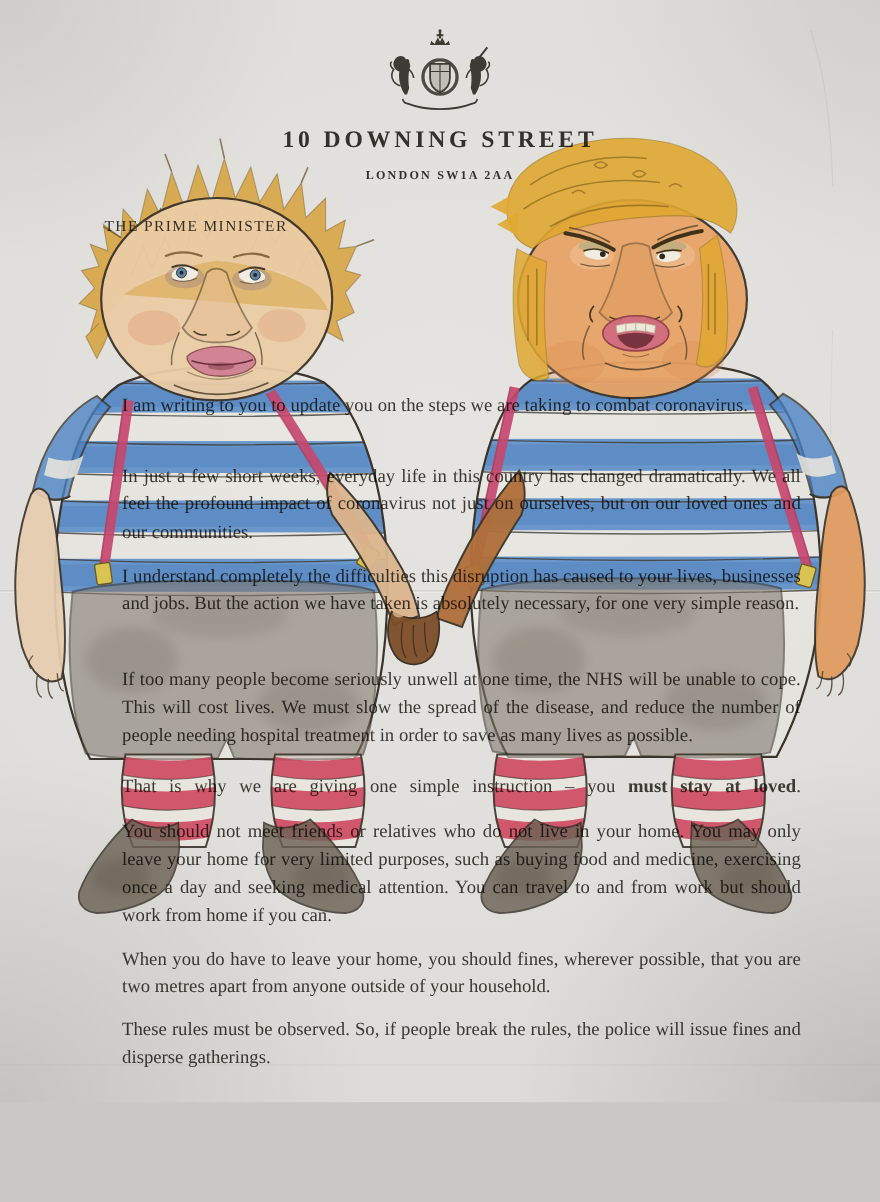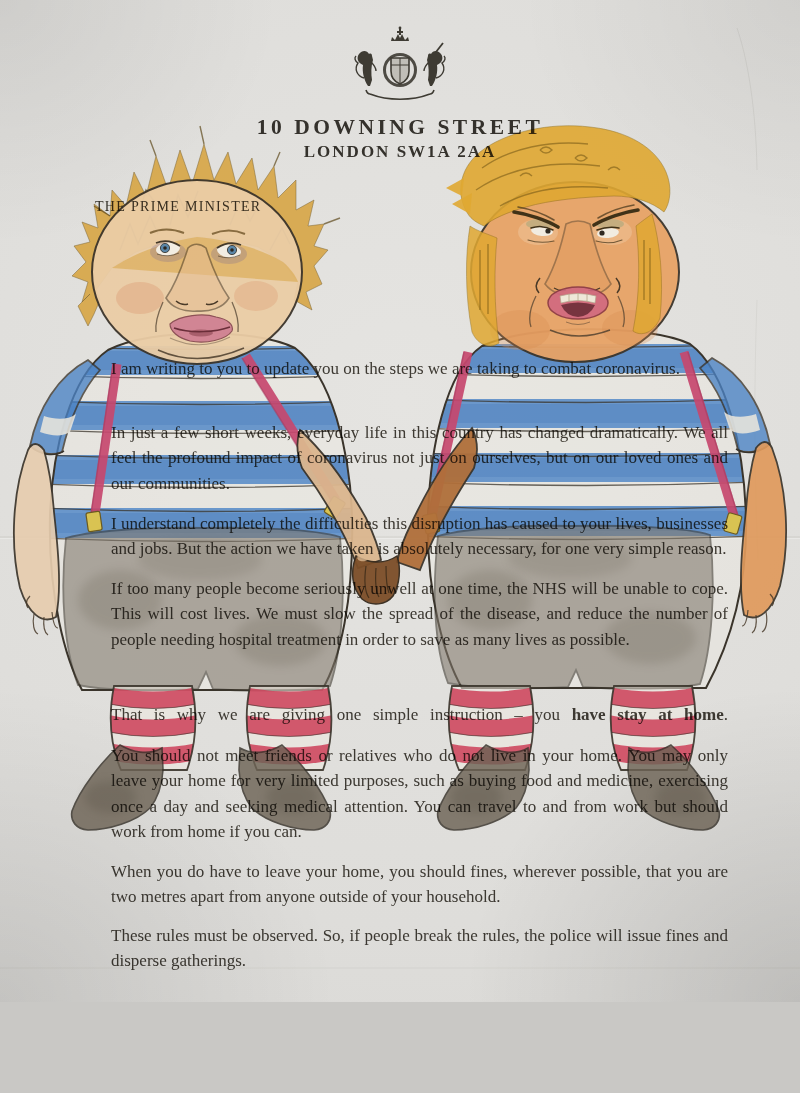--- a/index.html
+++ b/index.html
@@ -18,27 +18,27 @@
       radial-gradient(130% 95% at 50% 40%, #e5e4e1 0%, #deddda 55%, #d5d4d1 100%);
   }
   .drawing{position:absolute;left:0;top:0;z-index:2;}
   .print{
     position:absolute;inset:0;z-index:3;
     mix-blend-mode:multiply;color:#45413a;pointer-events:none;
   }
   .letterhead{position:absolute;left:0;top:0;width:100%;text-align:center;}
   .crest{display:block;margin:26px auto 0;}
   .street{font-size:21.5px;letter-spacing:3.5px;font-weight:700;margin-top:5px;color:#3b3832;}
-  .city{font-size:17px;letter-spacing:2px;font-weight:700;margin-top:2px;color:#3b3832;}
+  .city{font-size:11px;letter-spacing:2px;font-weight:700;margin-top:14px;color:#3b3832;}
   .pm{position:absolute;left:95px;top:199px;font-size:14px;letter-spacing:1.3px;color:#3d3a32;text-align:right;}
   .bodytext p{
     position:absolute;left:95px;width:617px;margin:16px;
     font-size:17px;line-height:25.4px;text-align:justify;
   }
-  .p1{top:340px}.p2{top:404px}.p3{top:495px}.p4{top:560px}
+  .p1{top:340px}.p2{top:404px}.p3{top:495px}.p4{top:589px}
   .p5{top:686px;text-align-last:justify;}
   .p6{top:727px}.p7{top:843px}.p8{top:907px}
 </style>
 </head>
 <body>
 
 <div class="photo">
 
   <svg class="drawing" width="800" height="1093" viewBox="0 0 800 1093">
     <defs>
@@ -370,19 +370,19 @@
       <div class="city">LONDON SW1A 2AA</div>
     </div>
 
     <div class="pm">THE PRIME MINISTER</div>
 
     <div class="bodytext">
       <p class="p1">I am writing to you to update you on the steps we are taking to combat coronavirus.</p>
       <p class="p2">In just a few short weeks, everyday life in this country has changed dramatically. We all feel the profound impact of coronavirus not just on ourselves, but on our loved ones and our communities.</p>
       <p class="p3">I understand completely the difficulties this disruption has caused to your lives, businesses and jobs. But the action we have taken is absolutely necessary, for one very simple reason.</p>
       <p class="p4">If too many people become seriously unwell at one time, the NHS will be unable to cope. This will cost lives. We must slow the spread of the disease, and reduce the number of people needing hospital treatment in order to save as many lives as possible.</p>
-      <p class="p5"><span>That is why we are giving one simple instruction – you </span><b>have stay at home</b><span>.</span></p>
+      <p class="p5"><span>That is why we are giving one simple instruction – you </span><b>must stay at loved</b><span>.</span></p>
       <p class="p6">You should not meet friends or relatives who do not live in your home. You may only leave your home for very limited purposes, such as buying food and medicine, exercising once a day and seeking medical attention. You can travel to and from work but should work from home if you can.</p>
       <p class="p7">When you do have to leave your home, you should fines, wherever possible, that you are two metres apart from anyone outside of your household.</p>
       <p class="p8">These rules must be observed. So, if people break the rules, the police will issue fines and disperse gatherings.</p>
     </div>
   </div>
 </div>
 
 </body></html>

